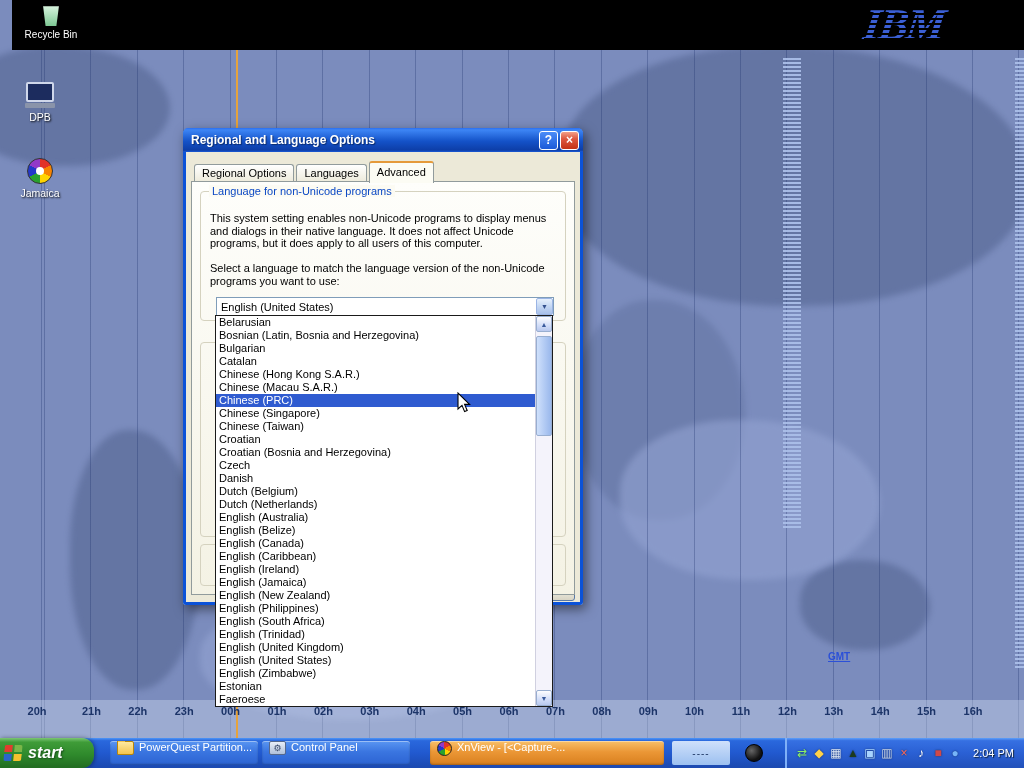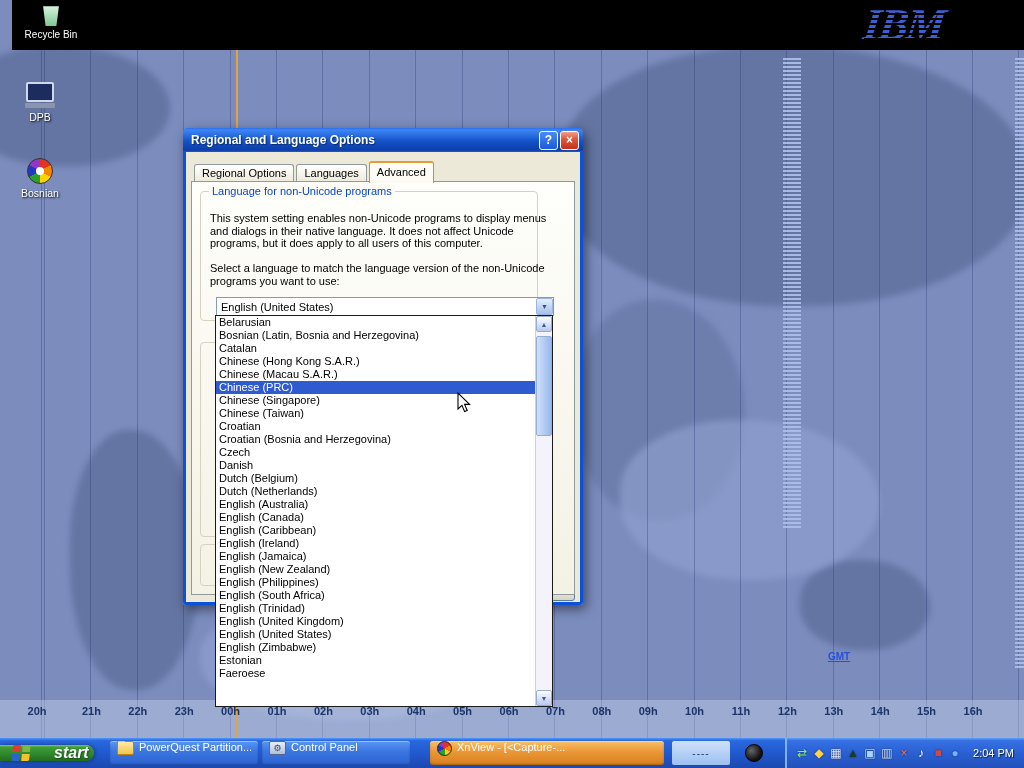--- a/index.html
+++ b/index.html
@@ -64,21 +64,21 @@
   .tb-close{background:linear-gradient(#f2a088,#dd5840 40%,#c43215);}
 
   .tabs{position:absolute;left:11px;top:33px;display:flex;align-items:flex-end;}
   .tab{height:19px;padding:2px 7px 0 7px;font-size:11px;color:#000;box-sizing:border-box;
     background:linear-gradient(#fff,#ece9d8);border:1px solid #919b9c;border-bottom:none;
     border-radius:3px 3px 0 0;margin-right:2px;}
   .tab.active{height:22px;background:#fcfcf4;border-top:2px solid #e59a3a;position:relative;z-index:3;padding-top:3px;}
 
   .tabpage{position:absolute;left:8px;top:53px;width:384px;height:414px;box-sizing:border-box;
     background:linear-gradient(180deg,#fefefb,#f4f2e4);border:1px solid #919b9c;z-index:2;}
-  .groupbox{position:absolute;left:8px;top:9px;width:338px;height:130px;box-sizing:border-box;
+  .groupbox{position:absolute;left:8px;top:9px;width:366px;height:130px;box-sizing:border-box;
     border:1px solid #d5d2bf;border-radius:4px;text-decoration:underline;}
   .groupbox.frag1{top:160px;height:195px;}
   .groupbox.frag2{top:362px;height:42px;}
   .gb-title{position:absolute;left:8px;top:-7px;background:#fcfbf3;padding:0 3px;
     font-size:11px;color:#0b48c4;white-space:nowrap;}
   .gb-text{position:absolute;left:9px;width:348px;font-size:11px;line-height:12.5px;color:#000;}
   .gb-text.t1{top:20px;}
   .gb-text.t2{top:70px;}
   .combo{position:absolute;left:15px;top:105px;width:338px;height:19px;box-sizing:border-box;
     background:#fff;border:1px solid #7f9db9;display:flex;align-items:center;font-size:11px;
@@ -107,23 +107,23 @@
     border:1px solid #98aed0;border-radius:2px;
     background:linear-gradient(90deg,#cfe0fb,#b4ccf4 50%,#9ab8ec);}
 
   
   .cursor{position:absolute;left:457px;top:392px;z-index:40;pointer-events:none;}
 
   
   .taskbar{position:absolute;left:0;top:738px;width:1024px;height:30px;z-index:30;
     background:linear-gradient(180deg,#4e96f8 0,#2a68dd 9%,#2159cf 50%,#1c4ab2 95%);
     display:flex;align-items:center;}
-  .start{width:94px;height:16px;flex:none;border-radius:0 12px 12px 0;
+  .start{width:94px;height:30px;flex:none;border-radius:0 12px 12px 0;
     background:linear-gradient(180deg,#7cc674 0,#3f9c38 14%,#2f8a2c 55%,#236f22 95%);
-    display:flex;align-items:center;gap:24px;padding-left:12px;box-sizing:border-box;
+    display:flex;align-items:center;gap:6px;padding-left:4px;box-sizing:border-box;
     box-shadow:1px 0 4px rgba(0,0,0,.4);}
   .flag{width:18px;height:16px;border-radius:2px;transform:skew(-6deg);flex:none;
     background-color:transparent;
     background-image:linear-gradient(#e33c2e,#e33c2e),linear-gradient(#7ab648,#7ab648),
                      linear-gradient(#2a66c8,#2a66c8),linear-gradient(#f4c22e,#f4c22e);
     background-position:0 0,10px 0,0 9px,10px 9px;background-size:8px 7px;background-repeat:no-repeat;}
   .start-label{color:#fff;font-weight:bold;font-style:italic;font-size:16px;text-shadow:1px 1px 2px #1a4a1a;}
   .tbtns{display:flex;align-items:center;height:30px;}
   .tbtn{height:24px;border-radius:3px;display:flex;gap:5px;padding:0 7px;
     box-sizing:border-box;font-size:11px;color:#fff;white-space:nowrap;overflow:hidden;
@@ -212,21 +212,21 @@
 
   <div class="dicon dpb">
     <div class="laptop">
       <div class="scr"></div>
         <div class="base"></div>
     </div>
     <div class="lbl">DPB</div>
   </div>
   <div class="dicon xnv">
     <div class="xn-img"></div>
-    <div class="lbl">Bosnian</div>
+    <div class="lbl">Jamaica</div>
   </div>
 </div>
 
 <div class="dialog">
   <div class="titlebar">
     <span class="title-text">Regional and Language Options</span>
     <span class="tb-btn tb-help">?</span>
     <span class="tb-btn tb-close">×</span>
   </div>
 
@@ -252,33 +252,35 @@
   </div>
 
   <div class="apply-frag"></div>
 </div>
 
 <div class="dropdown">
   <div class="dd-list">
 
   <div class="li">Belarusian</div>
       <div class="li">Bosnian (Latin, Bosnia and Herzegovina)</div>
+      <div class="li">Bulgarian</div>
       <div class="li">Catalan</div>
       <div class="li">Chinese (Hong Kong S.A.R.)</div>
       <div class="li">Chinese (Macau S.A.R.)</div>
       <div class="li selected">Chinese (PRC)</div>
       <div class="li">Chinese (Singapore)</div>
       <div class="li">Chinese (Taiwan)</div>
       <div class="li">Croatian</div>
       <div class="li">Croatian (Bosnia and Herzegovina)</div>
       <div class="li">Czech</div>
       <div class="li">Danish</div>
       <div class="li">Dutch (Belgium)</div>
       <div class="li">Dutch (Netherlands)</div>
       <div class="li">English (Australia)</div>
+      <div class="li">English (Belize)</div>
       <div class="li">English (Canada)</div>
       <div class="li">English (Caribbean)</div>
       <div class="li">English (Ireland)</div>
       <div class="li">English (Jamaica)</div>
       <div class="li">English (New Zealand)</div>
       <div class="li">English (Philippines)</div>
       <div class="li">English (South Africa)</div>
       <div class="li">English (Trinidad)</div>
       <div class="li">English (United Kingdom)</div>
       <div class="li">English (United States)</div>

